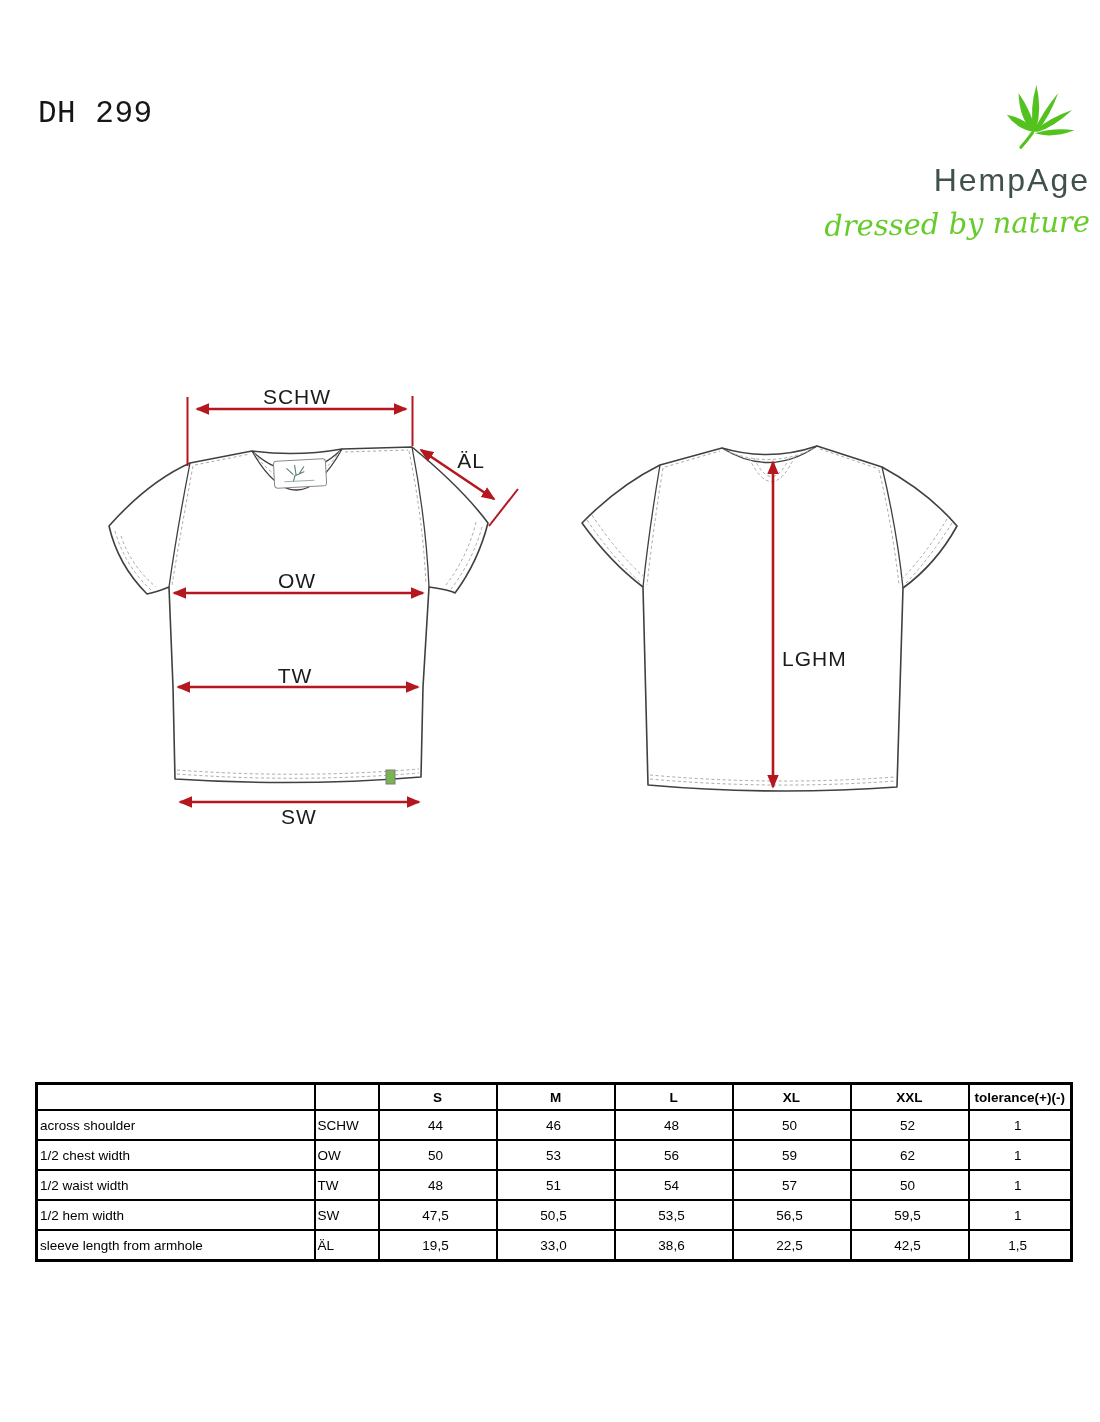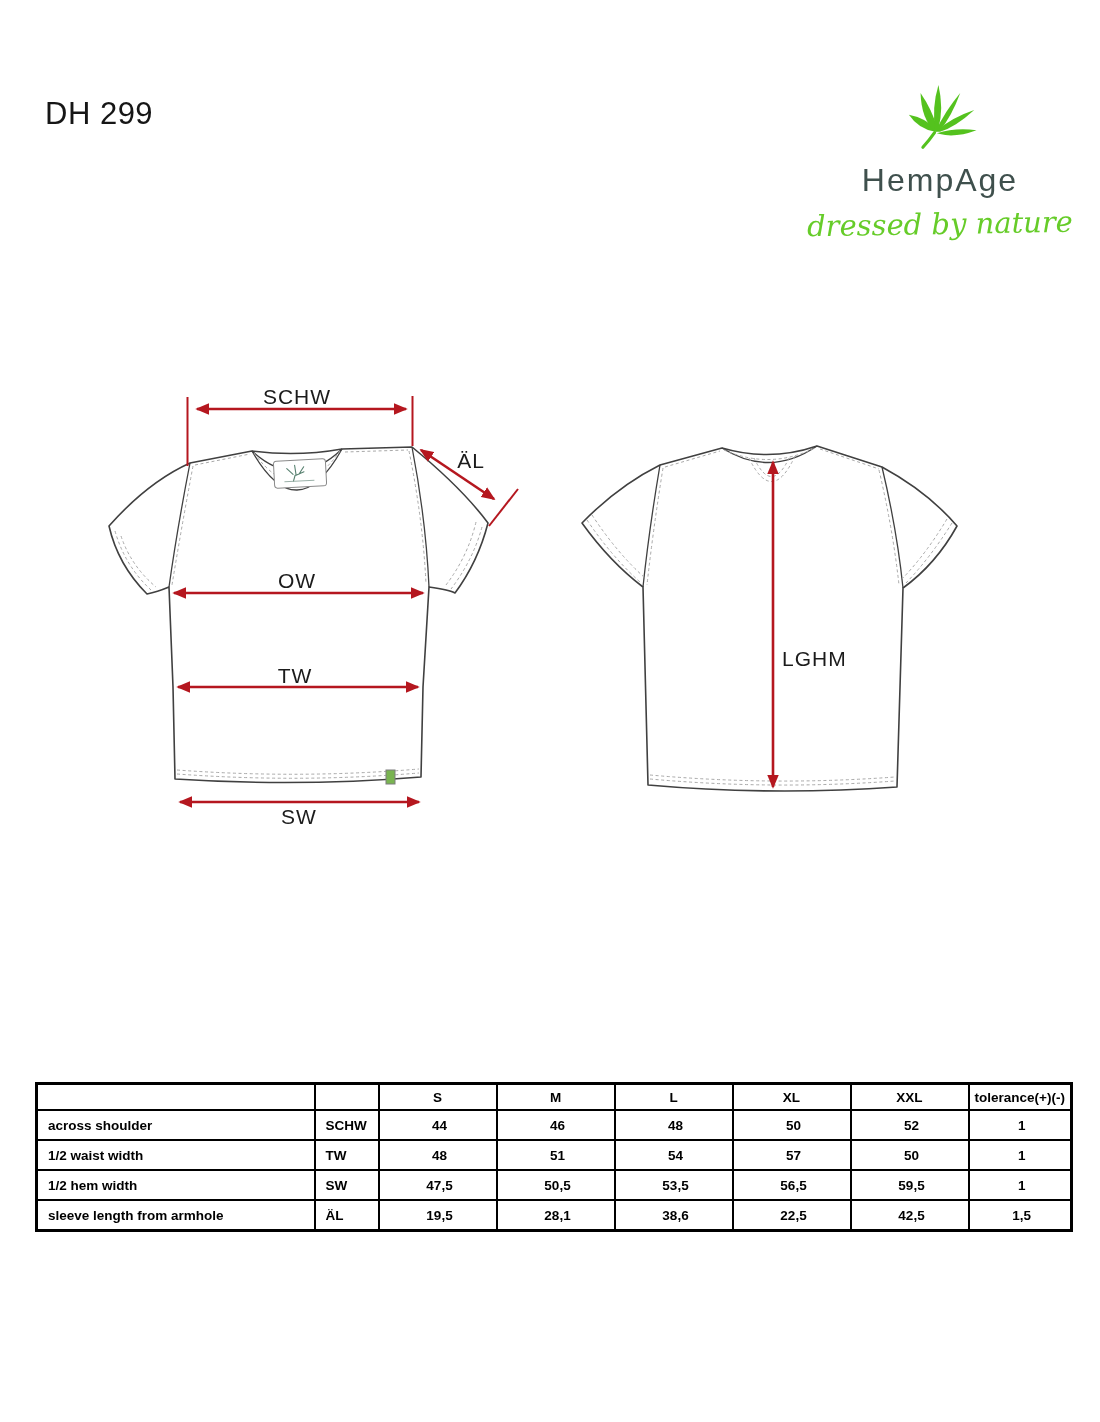--- a/index.html
+++ b/index.html
@@ -1,21 +1,21 @@
 <!DOCTYPE html>
 <html style="--arrow-color: #b5171f; --leaf-green: #54c21e; --brand-color: #3f504d; --tagline-green: #66cc29; --tag-green: #79b451; --line-color: #404040; --stitch-color: #a9a9a9;"><head>
 <meta charset="utf-8">
 <style>
   html,body{margin:0;padding:0;background:#fff;}
   .page{position:relative;width:1100px;height:1422px;background:#fff;overflow:hidden;
         font-family:"Liberation Sans",sans-serif;}
 
-  .doc-title{position:absolute;left:45px;top:96px;font-size:31px;color:#161616;letter-spacing:.5px;}
-
-  .logo{position:absolute;left:790px;top:82px;width:300px;text-align:center;}
+  .doc-title{position:absolute;left:38px;top:96px;font-size:31px;color:#161616;letter-spacing:.5px;font-family:Liberation Mono, monospace;}
+
+  .logo{position:absolute;left:790px;top:82px;width:300px;text-align:right;}
   .logo .leaf-wrap{height:70px;}
   .brand{font-size:32px;color:var(--brand-color,#3f504d);letter-spacing:2px;margin-top:10px;}
   .tagline{font-size:29px;font-style:italic;color:var(--tagline-green,#66cc29);
            font-family:"DejaVu Serif",cursive,serif;margin-top:8px;transform:rotate(-1deg);}
 
   .drawing{position:absolute;left:0;top:350px;width:1100px;height:520px;}
 
   .outline{fill:#fff;stroke:var(--line-color,#404040);stroke-width:1.6;stroke-linejoin:round;}
   .ln{fill:none;stroke:var(--line-color,#404040);stroke-width:1.3;}
   .stitch{fill:none;stroke:var(--stitch-color,#a9a9a9);stroke-width:1;stroke-dasharray:3 2.6;}
@@ -29,21 +29,21 @@
   .leafstem{fill:none;stroke:var(--leaf-green,#54c21e);stroke-width:4;stroke-linecap:round;}
 
   .m{position:absolute;font-size:21px;color:#1b1b1b;letter-spacing:1px;
      transform:translate(-50%,-50%);white-space:nowrap;}
   .m.left-anchor{transform:translate(0,-50%);}
 
   .size-table{position:absolute;left:35px;top:1082px;width:1035px;border-collapse:collapse;
               table-layout:fixed;font-size:13.5px;color:#000;border:3px solid #000;}
   .size-table th,.size-table td{border:2px solid #000;background:#fff;overflow:hidden;white-space:nowrap;}
   .size-table th{height:24px;font-weight:bold;text-align:center;padding:0 4px;}
-  .size-table td{height:28px;padding:0 10px;text-align:left;font-weight:bold;margin-top:14px;}
+  .size-table td{height:28px;padding:0 2px;text-align:left;font-weight:normal;margin-top:14px;}
   .size-table td.num{text-align:center;padding-right:6px;}
 </style>
 </head>
 <body>
 
 <div class="page">
 
   <div class="doc-title">DH 299</div>
 
   <div class="logo">
@@ -185,20 +185,30 @@
       <td>across shoulder</td>
       <td>SCHW</td>
       <td class="num">44</td>
       <td class="num">46</td>
       <td class="num">48</td>
       <td class="num">50</td>
       <td class="num">52</td>
       <td class="num">1</td>
     </tr>
     <tr>
+      <td>1/2 chest width</td>
+      <td>OW</td>
+      <td class="num">50</td>
+      <td class="num">53</td>
+      <td class="num">56</td>
+      <td class="num">59</td>
+      <td class="num">62</td>
+      <td class="num">1</td>
+    </tr>
+    <tr>
       <td>1/2 waist width</td>
       <td>TW</td>
       <td class="num">48</td>
       <td class="num">51</td>
       <td class="num">54</td>
       <td class="num">57</td>
       <td class="num">50</td>
       <td class="num">1</td>
     </tr>
     <tr>
@@ -208,21 +218,21 @@
       <td class="num">50,5</td>
       <td class="num">53,5</td>
       <td class="num">56,5</td>
       <td class="num">59,5</td>
       <td class="num">1</td>
     </tr>
     <tr>
       <td>sleeve length from armhole</td>
       <td>ÄL</td>
       <td class="num">19,5</td>
-      <td class="num">28,1</td>
+      <td class="num">33,0</td>
       <td class="num">38,6</td>
       <td class="num">22,5</td>
       <td class="num">42,5</td>
       <td class="num">1,5</td>
     </tr>
   </tbody>
     </table>
 
 </div>
 

